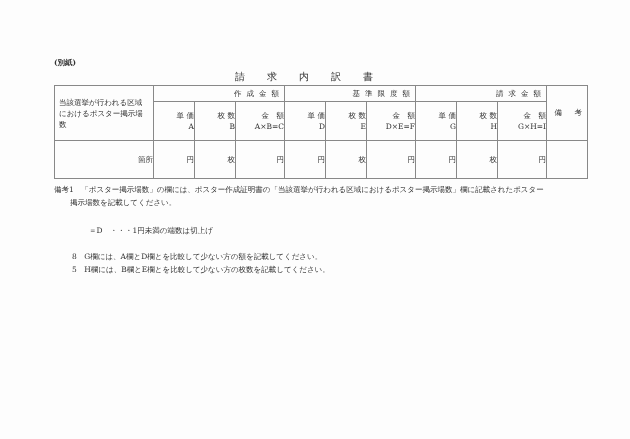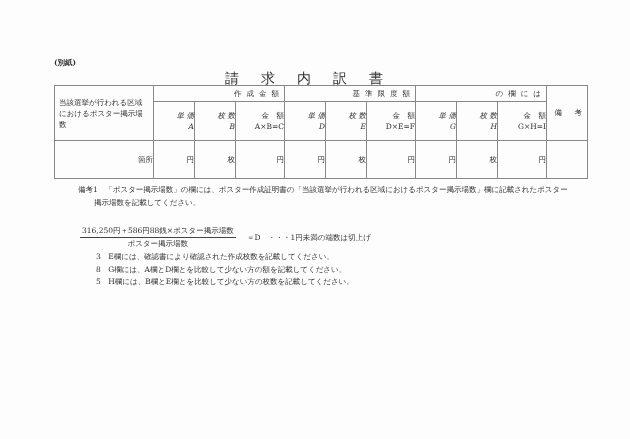--- a/index.html
+++ b/index.html
@@ -1,54 +1,54 @@
 <!DOCTYPE html>
 <html><head>
 <meta charset="utf-8">
 <style>
   html, body { margin:0; padding:0; background:#fdfdfd; }
   body { width:630px; height:439px; position:relative; overflow:hidden;
          font-family:"DejaVu Serif", serif; color:#333; font-size:8px; }
   .abs { position:absolute; white-space:nowrap; }
   .betsushi { left:54px; top:58px; font-size:7.5px;font-weight:bold; }
-  .title { left:0; width:630px; top:70px; text-align:center; font-size:14px; letter-spacing:22px; box-sizing:border-box; }
+  .title { left:0; width:630px; top:70px; text-align:center; font-size:10px; letter-spacing:22px; box-sizing:border-box; }
   table.grid { position:absolute; left:54px; top:85px; border-collapse:collapse; }
   table.grid td { border:1px solid #888; padding:0; font-size:7.5px; text-align:right; vertical-align:middle; }
   .sp { letter-spacing:5px; }
   .c1 { width:90px; }
-  .cs { width:40px;font-style:italic; }
+  .cs { width:40px; }
   .cm { width:48px; }
   .cr { width:40px; }
   .hdr1 td { height:15px; }
   .hdr2 td { height:38px; line-height:11px; }
   .row td { height:37px; text-align:right; padding-right:8px; }
   .areacell { text-align:left !important; padding:2px 4px !important; line-height:11px; white-space:normal; }
   .notes { left:54px; top:184px; font-size:7.5px; line-height:12.6px; }
-  .notes div { white-space:nowrap;margin-left:24px; }
+  .notes div { white-space:nowrap; }
   .ind1 { padding-left:16px; }
   .ind2 { padding-left:18px; }
   .formula { position:absolute; left:80px; top:226px; font-size:7.5px; }
   .frac { display:inline-block; text-align:center; vertical-align:middle; }
   .num { border-bottom:1px solid #444; padding:0 2px 1px; }
   .den { padding-top:1px; }
   .feq { display:inline-block; vertical-align:middle; margin-left:9px; }
 </style>
 </head>
 <body>
 
 <div class="abs betsushi">(別紙)</div>
 <div class="abs title">請求内訳書</div>
 
 <table class="grid">
   <tbody>
       <tr class="hdr1">
     <td class="c1 areacell" rowspan="2">当該選挙が行われる区域におけるポスター掲示場数</td>
     <td colspan="3" class="sp">作成金額</td>
     <td colspan="3" class="sp">基準限度額</td>
-    <td colspan="3" class="sp">の欄には</td>
+    <td colspan="3" class="sp">請求金額</td>
     <td rowspan="2" class="cr sp">備 考</td>
   </tr>
   <tr class="hdr2">
     <td class="cs">
           <div>単 価</div>
           <div>A</div>
         </td>
     <td class="cs">
           <div>枚 数</div>
           <div>B</div>
@@ -97,24 +97,19 @@
   </tr>
 </tbody>
   </table>
 
 <div class="abs notes">
   <div><span>備考1</span>　<span>「ポスター掲示場数」の欄には、ポスター作成証明書の「当該選挙が行われる区域におけるポスター掲示場数」欄に記載されたポスター</span></div>
   <div class="ind1">掲示場数を記載してください。</div>
 </div>
 
 <div class="formula">
-  <span class="frac">
-    <div class="num">316,250円＋586円88銭×ポスター掲示場数</div>
-    <div class="den">ポスター掲示場数</div>
-  </span>
   <span class="feq">＝D　・・・1円未満の端数は切上げ</span>
 </div>
 
 <div class="abs notes" style="top:251px;">
-  <div class="ind2">3　E欄には、確認書により確認された作成枚数を記載してください。</div>
   <div class="ind2">8　G欄には、A欄とD欄とを比較して少ない方の額を記載してください。</div>
   <div class="ind2">5　H欄には、B欄とE欄とを比較して少ない方の枚数を記載してください。</div>
 </div>
 
 </body></html>

